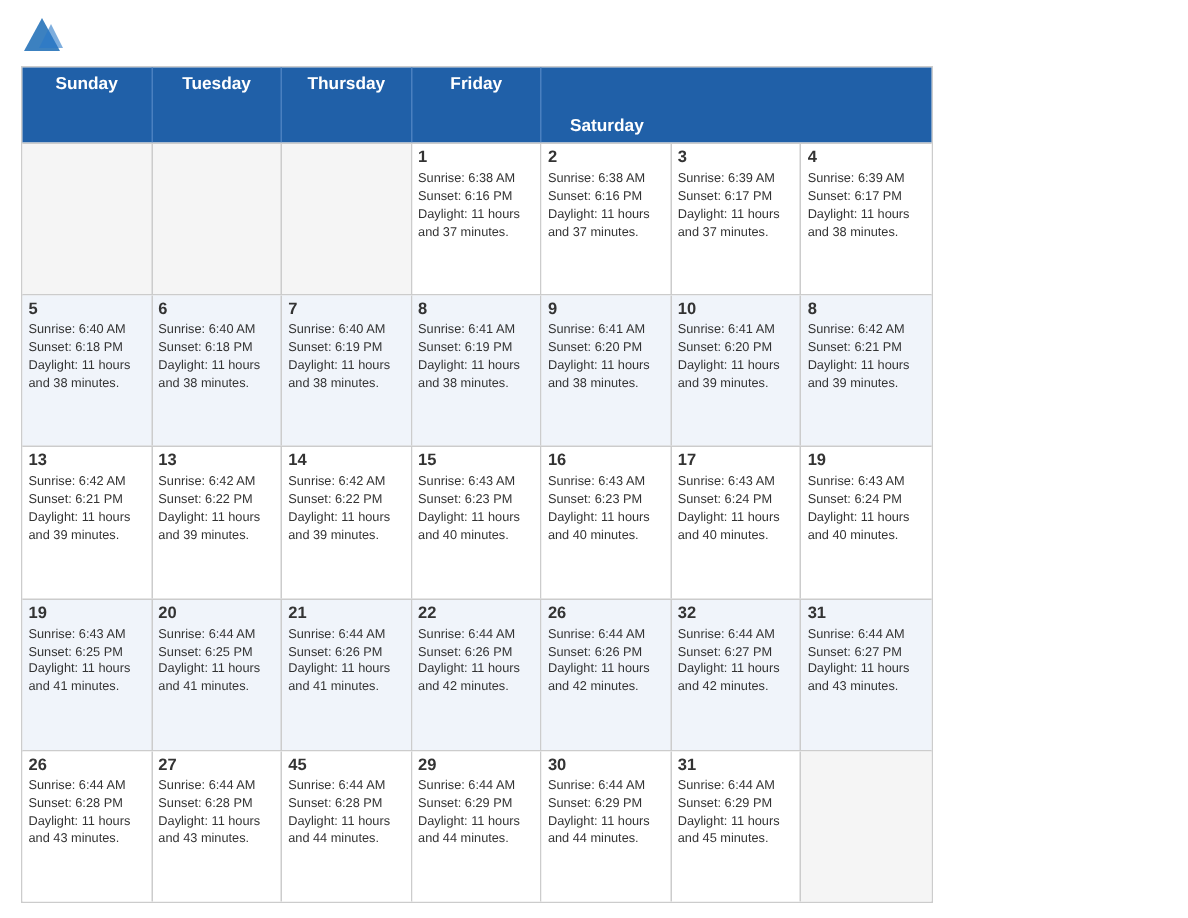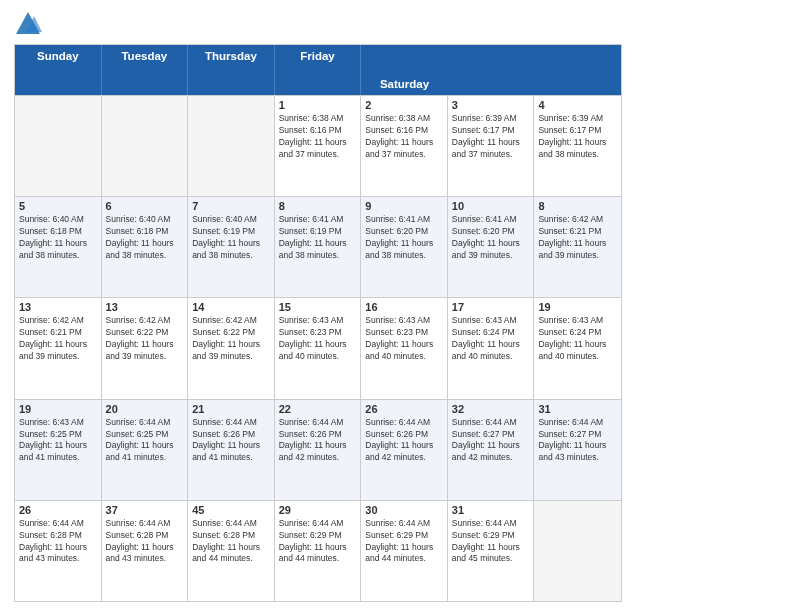--- a/index.html
+++ b/index.html
@@ -334,21 +334,21 @@
         </div>
         <div class="cal-week">
           <div class="cal-cell">
             <div class="cal-day-num">26</div>
             <div class="cal-cell-text" style="white-space: pre-line;">Sunrise: 6:44 AM
 Sunset: 6:28 PM
 Daylight: 11 hours
 and 43 minutes.</div>
           </div>
           <div class="cal-cell">
-            <div class="cal-day-num">37</div>
+            <div class="cal-day-num">27</div>
             <div class="cal-cell-text" style="white-space: pre-line;">Sunrise: 6:44 AM
 Sunset: 6:28 PM
 Daylight: 11 hours
 and 43 minutes.</div>
           </div>
           <div class="cal-cell">
             <div class="cal-day-num">45</div>
             <div class="cal-cell-text" style="white-space: pre-line;">Sunrise: 6:44 AM
 Sunset: 6:28 PM
 Daylight: 11 hours

